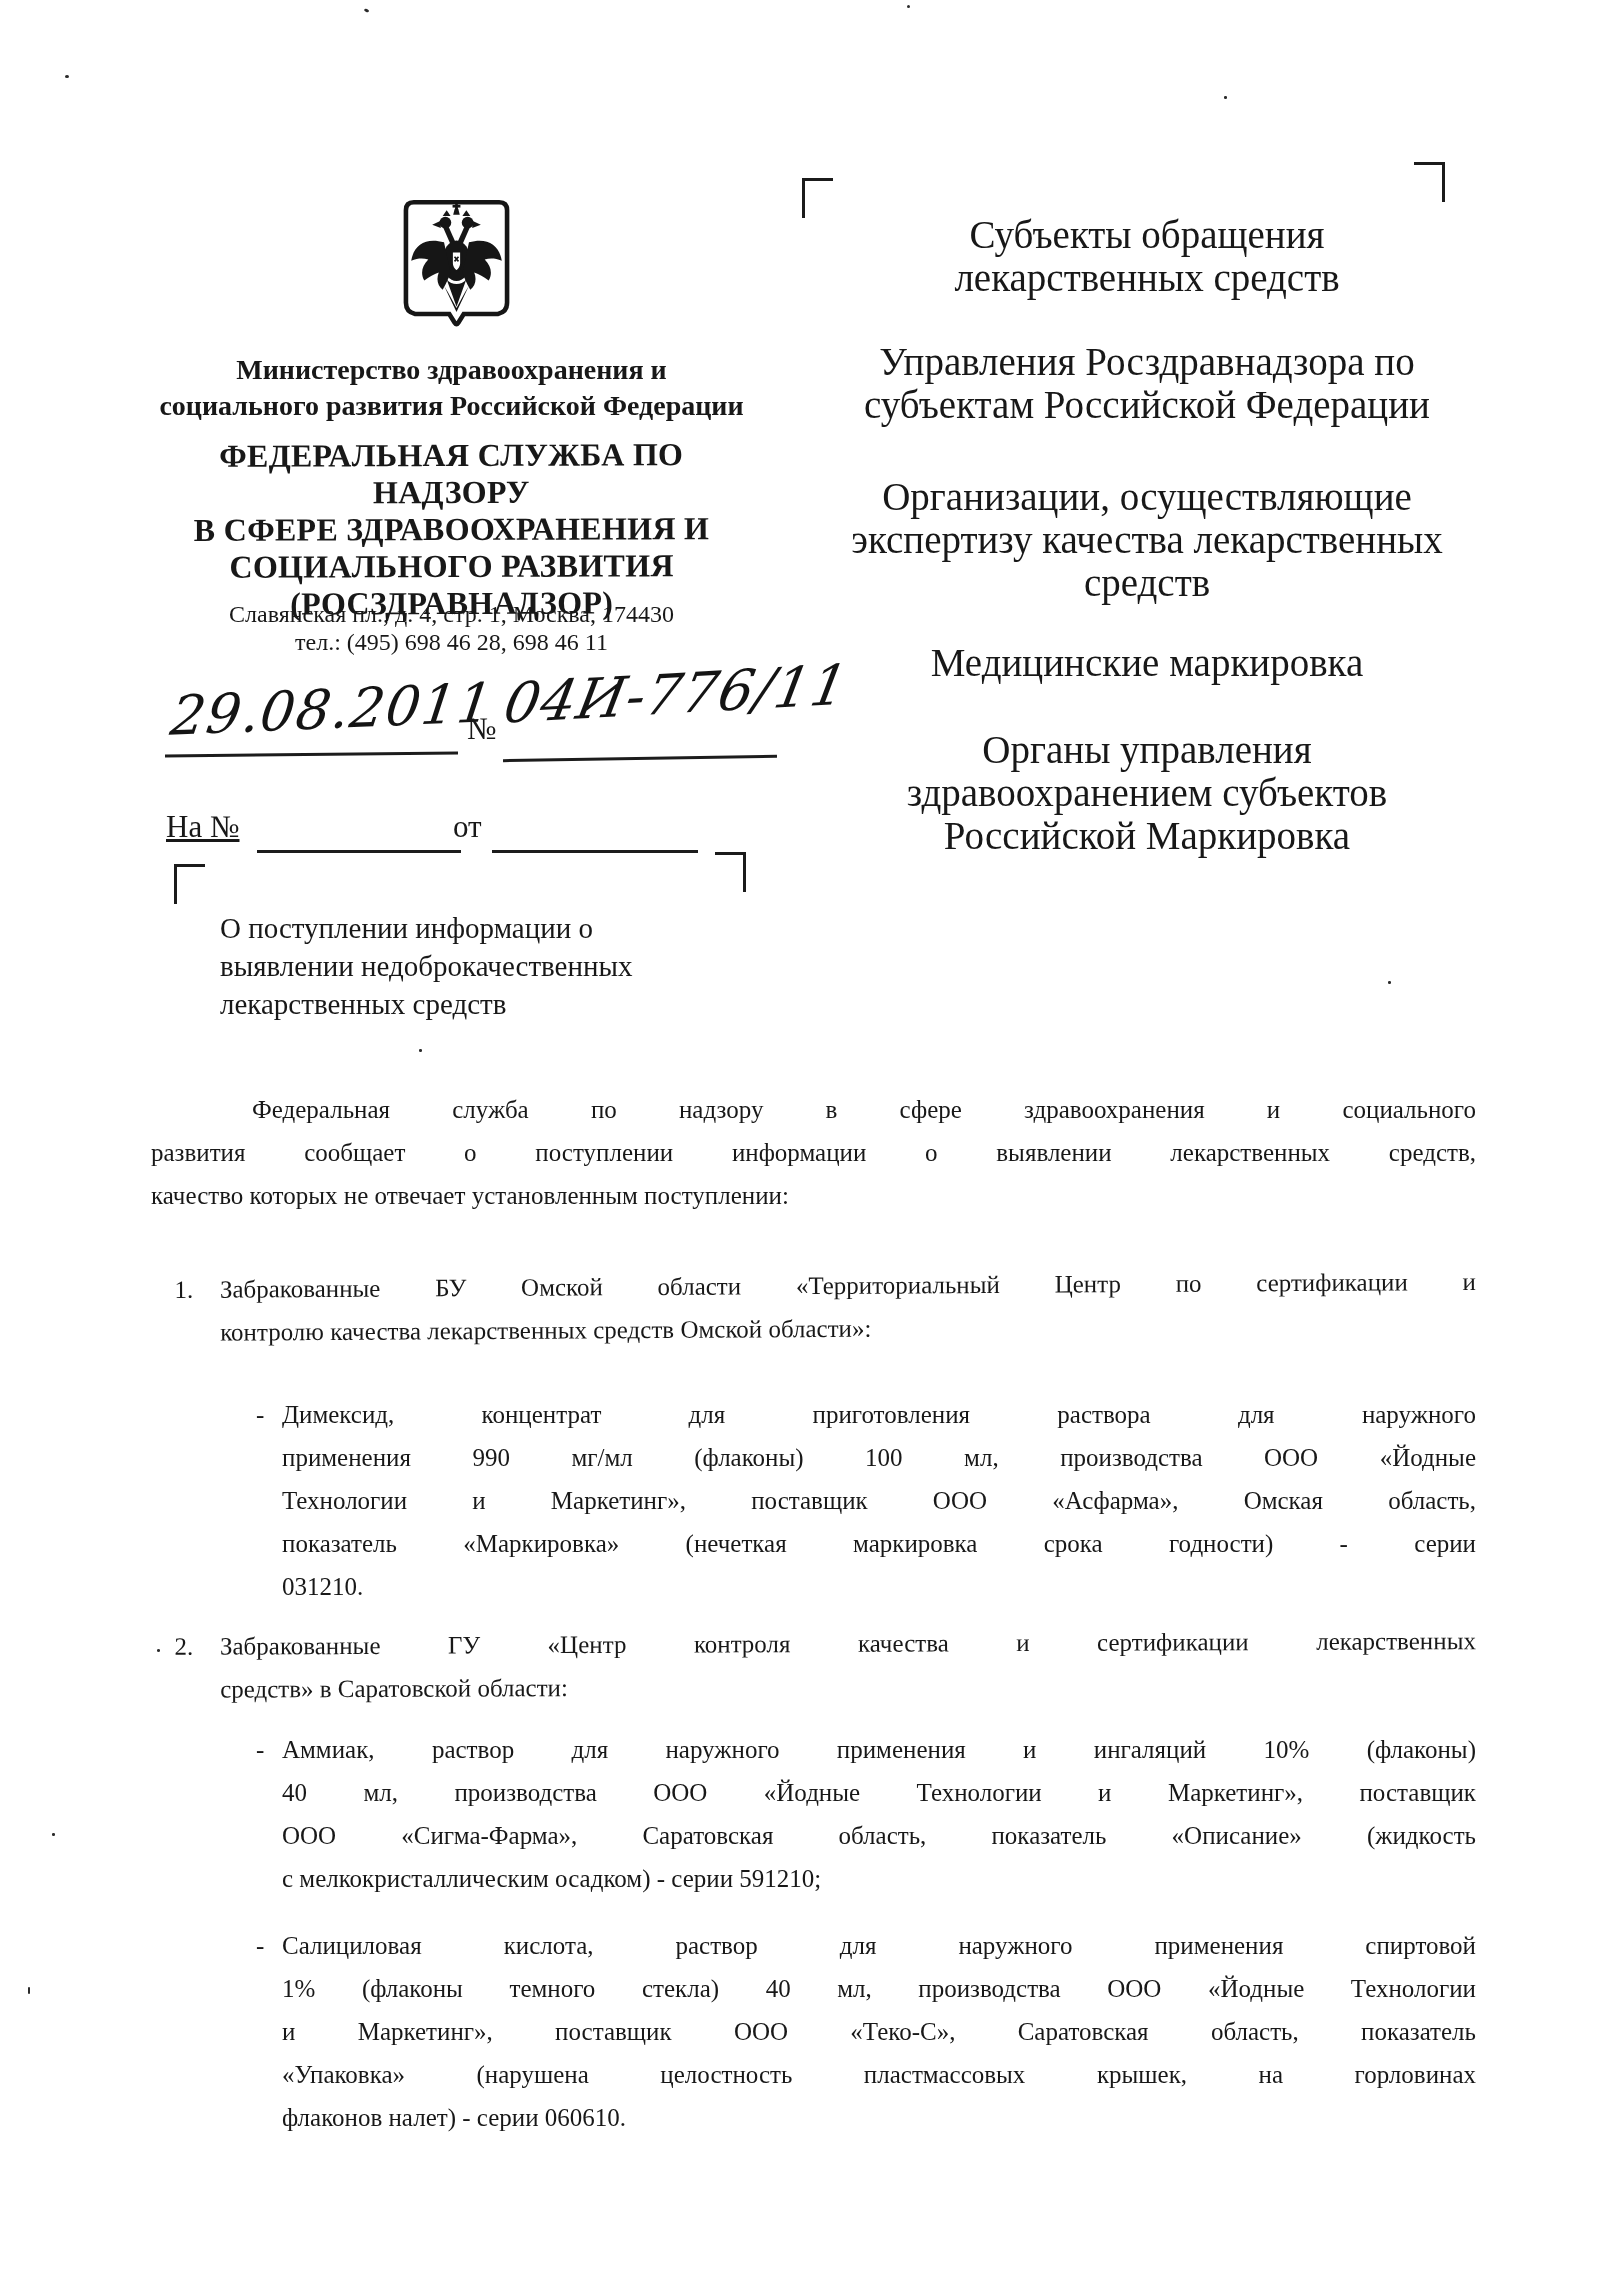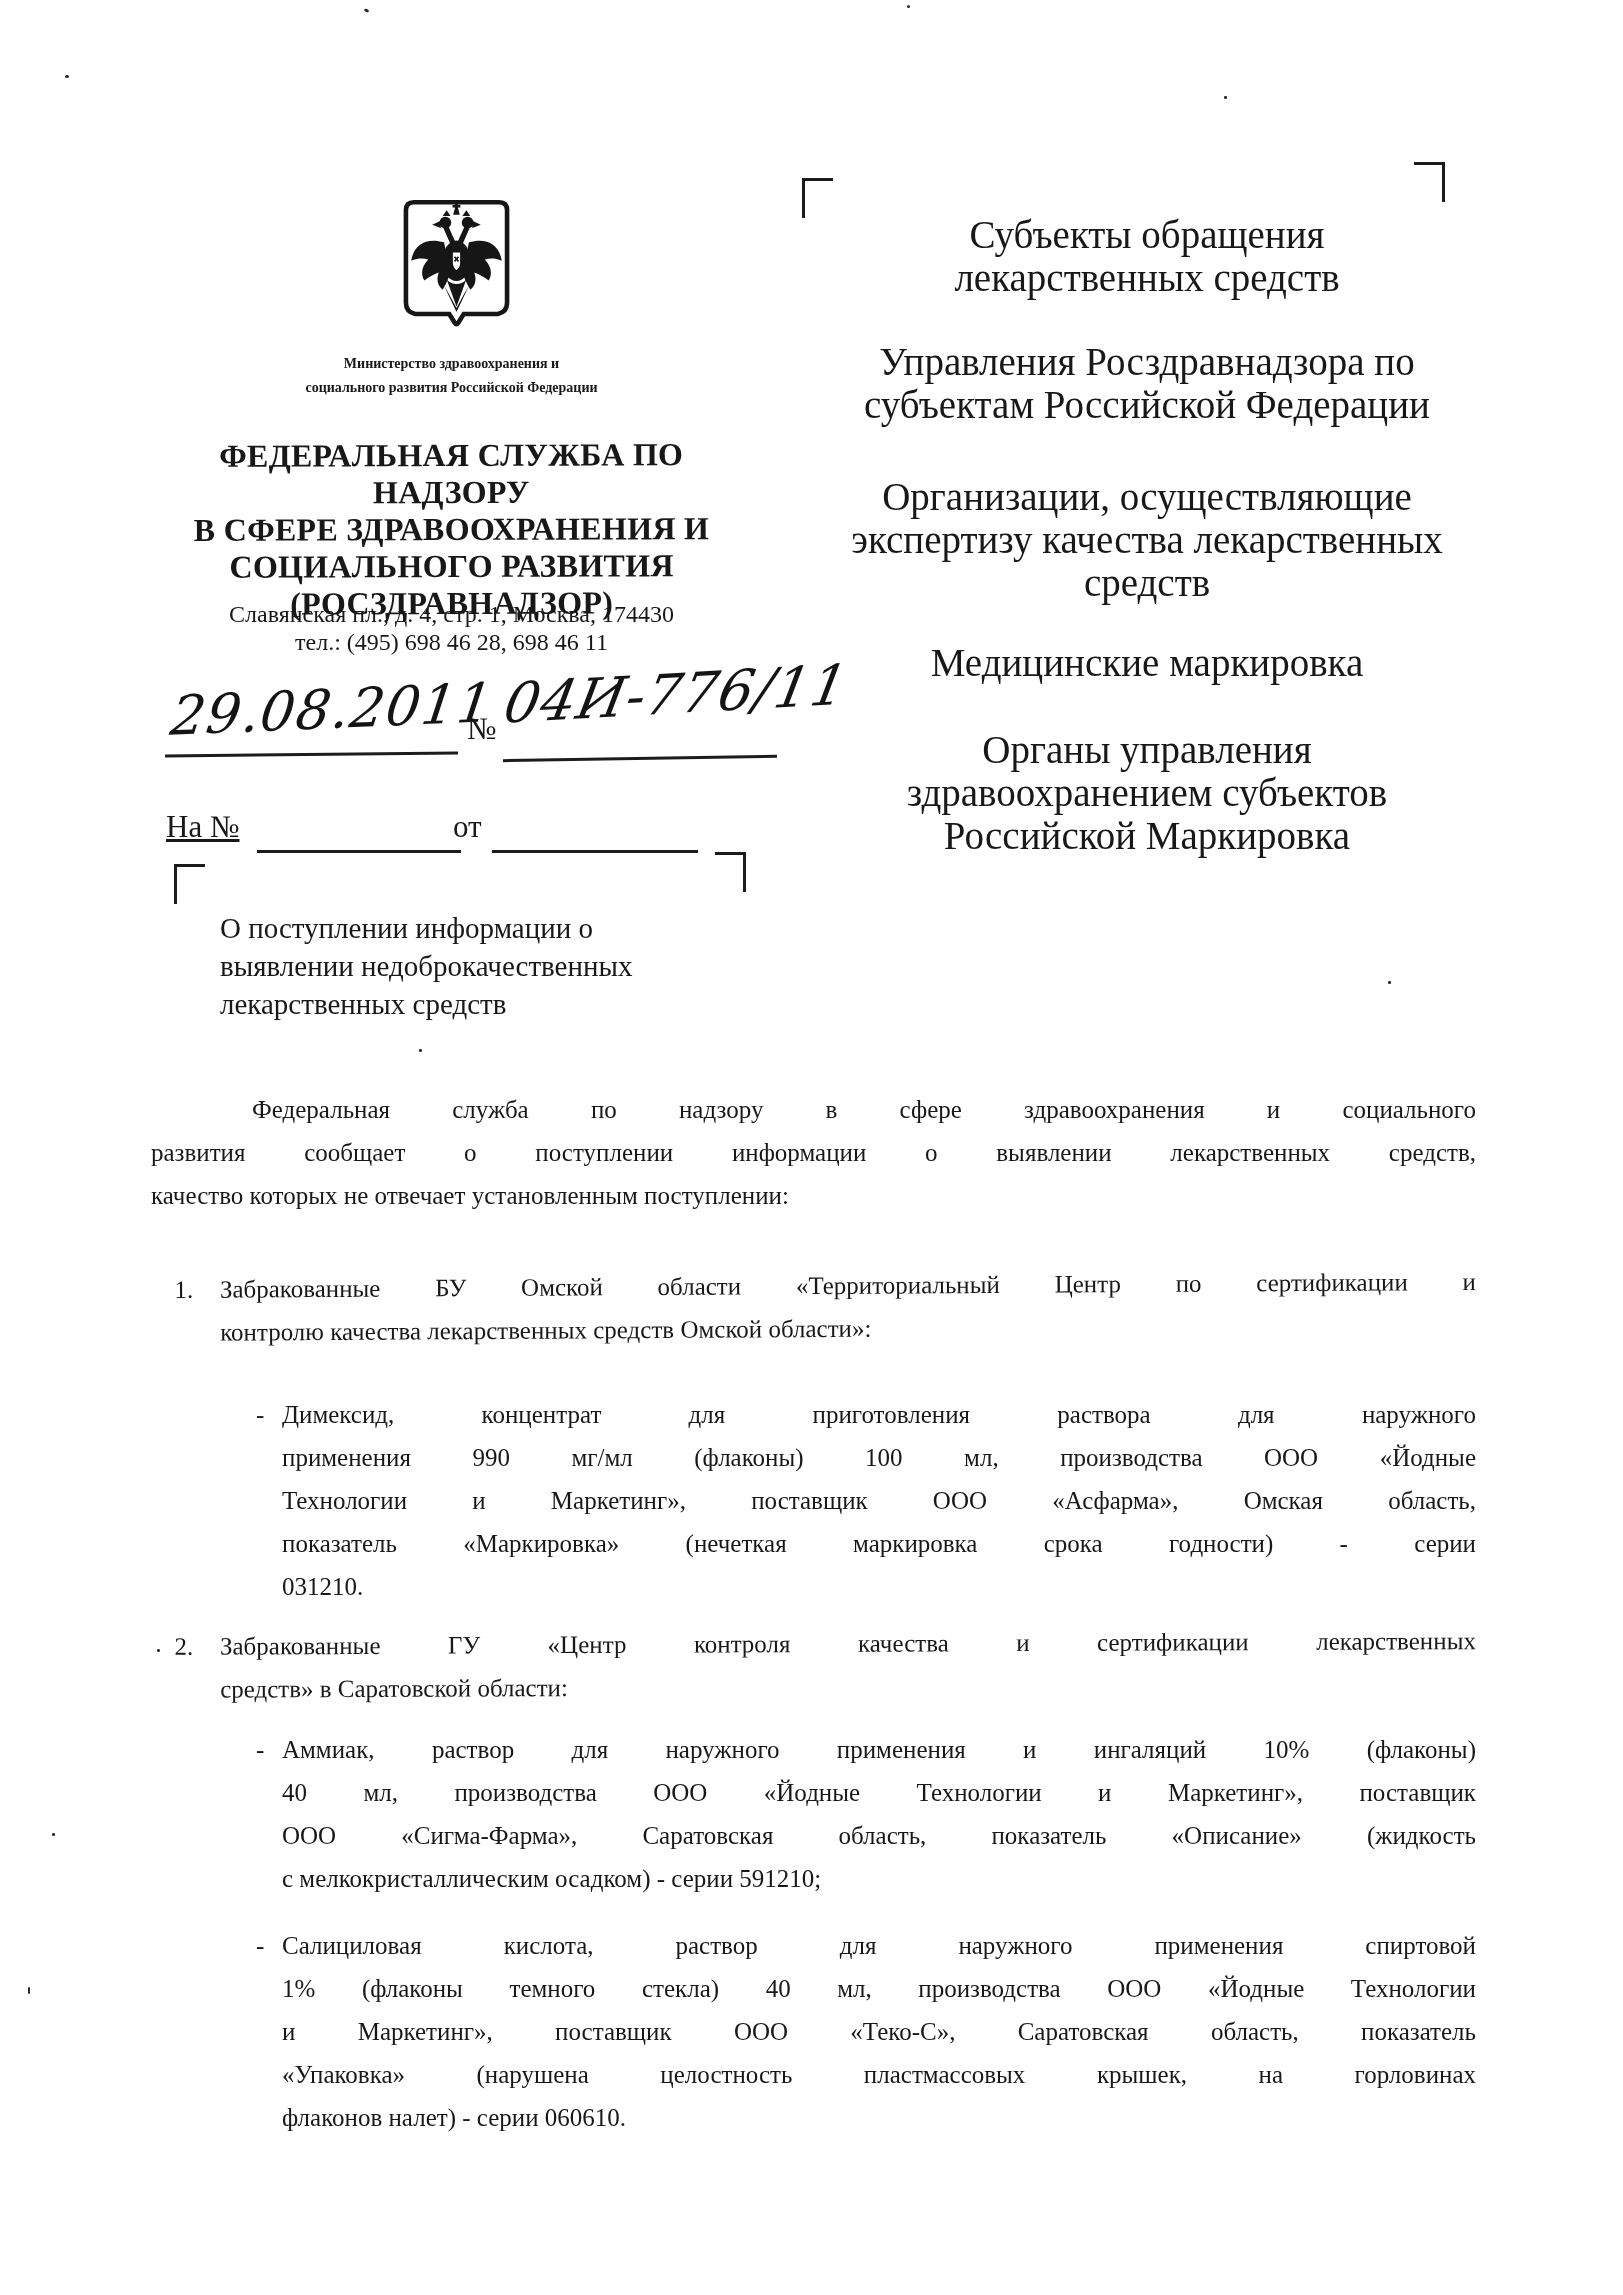--- a/index.html
+++ b/index.html
@@ -6,21 +6,21 @@
   body{
     width:1623px;height:2295px;position:relative;overflow:hidden;
     background:#ffffff;color:#181818;
     font-family:"Liberation Serif","DejaVu Serif",serif;
     -webkit-font-smoothing:antialiased;
   }
   .abs{position:absolute;}
   .center{text-align:center;}
   .pre{white-space:pre-line;}
   .emblem{left:402px;top:199px;width:109px;height:134px;}
-  .ministry{left:157px;top:352px;width:589px;font-weight:bold;font-size:14px;line-height:24px;}
+  .ministry{left:157px;top:352px;width:589px;font-weight:bold;font-size:28px;line-height:36px;}
   .service{left:157px;top:437px;width:589px;font-weight:bold;font-size:32px;line-height:37px;letter-spacing:0.3px;transform:rotate(-0.2deg);}
   .addr{left:157px;top:600px;width:589px;font-size:24px;line-height:28px;}
 
   
   .hand{
     font-family:"DejaVu Serif","Liberation Serif",serif;
     font-style:italic;font-weight:500;color:#141414;
     letter-spacing:1.3px;
   }
   .hand-date{left:171px;top:678px;font-size:54px;transform:rotate(-2.4deg) skewX(-10deg);}

